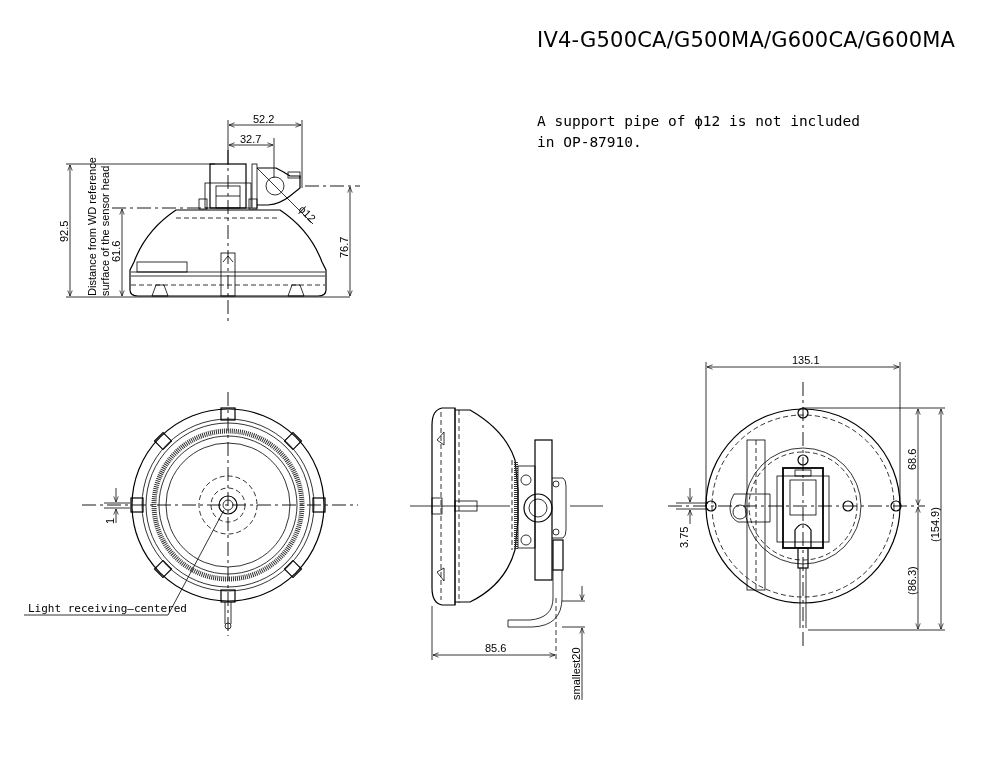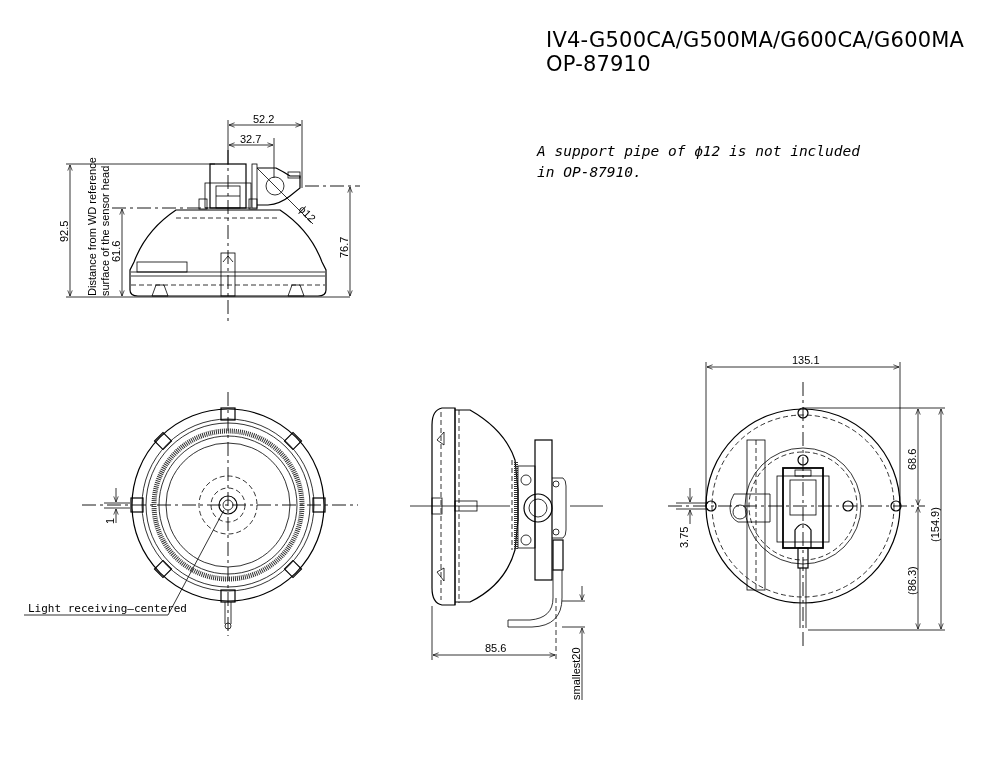--- a/index.html
+++ b/index.html
@@ -1,35 +1,34 @@
 <!DOCTYPE html>
 <html><head>
 <meta charset="utf-8">
 <style>
   html,body{margin:0;padding:0;background:#fff;}
   body{width:1000px;height:762px;position:relative;overflow:hidden;font-family:"DejaVu Sans",sans-serif;color:#000;}
   .title-block{position:absolute;left:537px;top:28px;font-family:"DejaVu Sans",sans-serif;font-size:21px;line-height:24px;letter-spacing:0.2px;}
-  .title-line{display:block;white-space:nowrap;margin-left:9px;}
-  .note{position:absolute;left:537px;top:141px;font-family:"DejaVu Sans Mono",monospace;font-size:14.5px;line-height:21px;white-space:pre;font-style:italic;}
+  .title-line{display:block;white-space:nowrap;}
+  .note{position:absolute;left:537px;top:111px;font-family:"DejaVu Sans Mono",monospace;font-size:14.5px;line-height:21px;white-space:pre;}
   svg{position:absolute;left:0;top:0;}
   .dim{font-family:"Liberation Sans",sans-serif;font-size:11px;fill:#000;}
   .mono{font-family:"DejaVu Sans Mono",monospace;font-size:11px;fill:#000;}
   .thin{stroke:#000;stroke-width:0.8;fill:none;}
   .med{stroke:#000;stroke-width:1.2;fill:none;}
   .thick{stroke:#000;stroke-width:1.8;fill:none;}
   .dash{stroke:#000;stroke-width:0.9;fill:none;stroke-dasharray:14 4 3 4;}
   .hid{stroke:#000;stroke-width:0.8;fill:none;stroke-dasharray:5 3;}
   .hatch{stroke:#333;stroke-width:5;fill:none;stroke-dasharray:1 1;}
 </style>
 </head>
 <body>
 
 <div class="title-block">
   <span class="title-line">IV4-G500CA/G500MA/G600CA/G600MA</span>
-  <span class="title-line">OP-87910</span>
 </div>
 
 <div class="note"><span>A support pipe of ϕ12 is not included</span>
 <span>in OP-87910.</span></div>
 
 <svg width="1000" height="762" viewBox="0 0 1000 762">
   <defs>
     <marker id="arr" viewBox="0 0 10 10" refX="10" refY="5" markerWidth="7" markerHeight="7" orient="auto-start-reverse">
       <path d="M0,1 L10,5 L0,9" fill="none" stroke="#000" stroke-width="1.2"></path>
     </marker>

